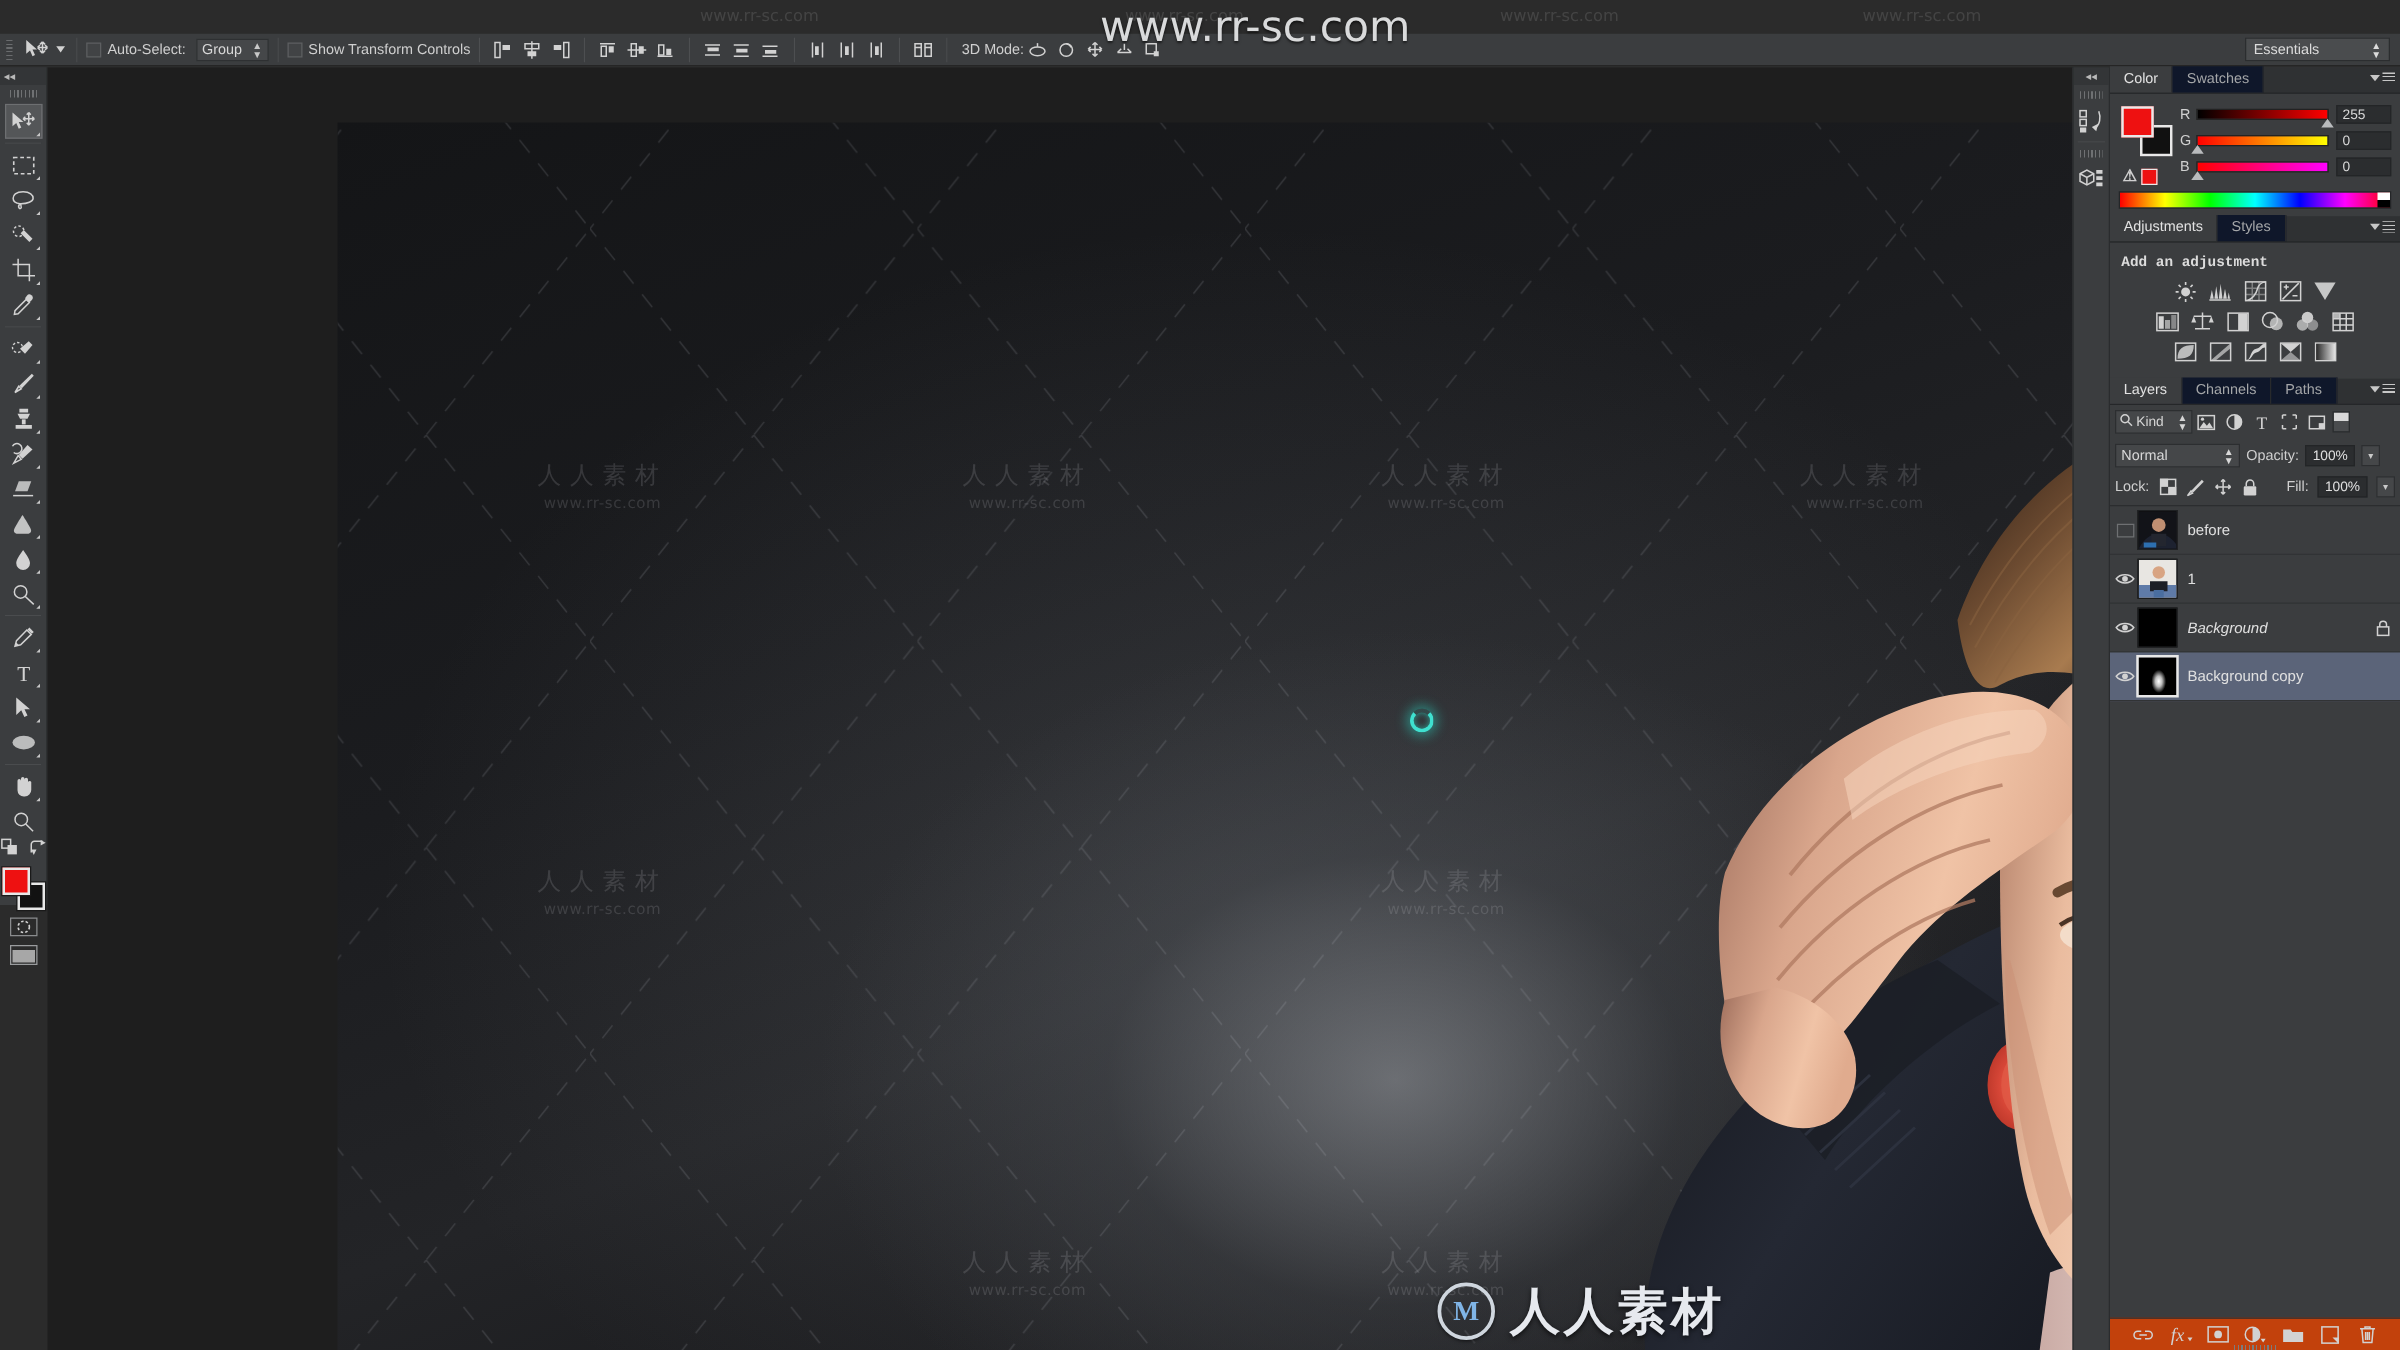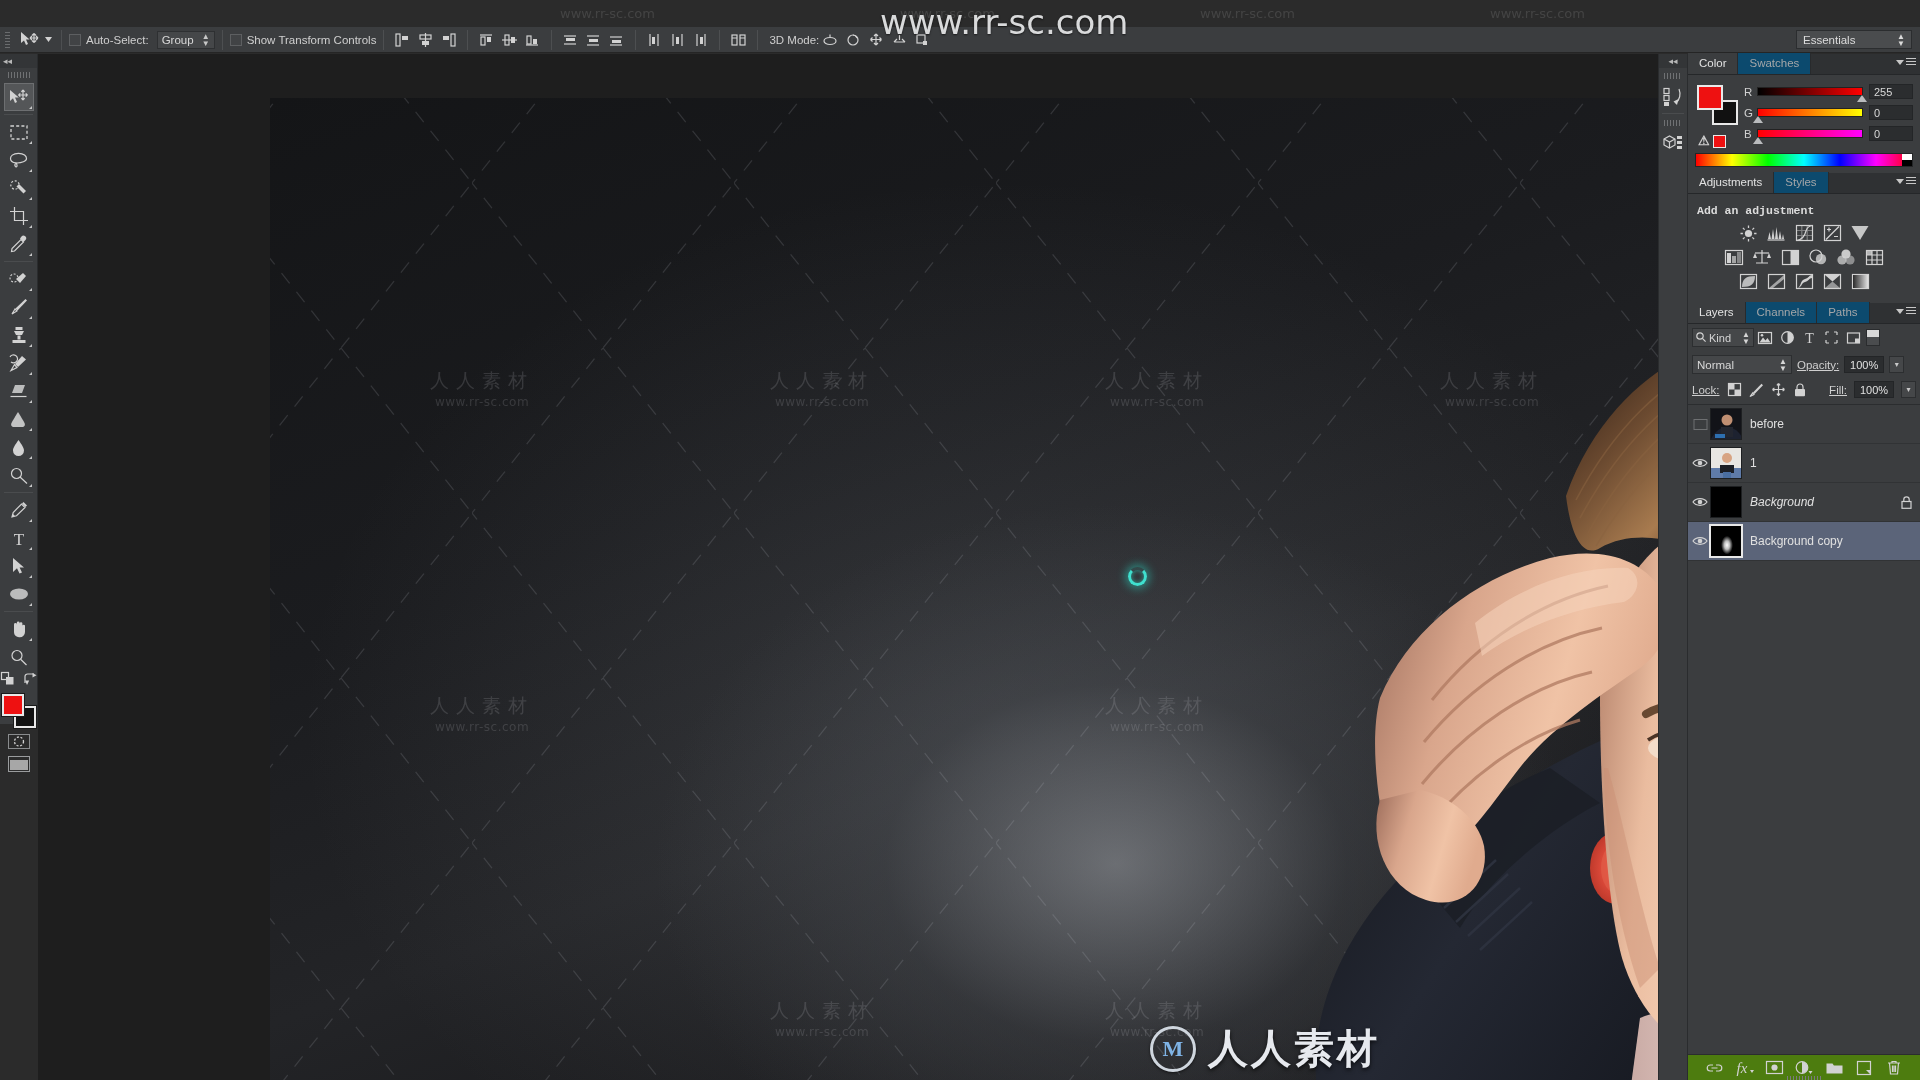--- a/index.html
+++ b/index.html
@@ -192,21 +192,21 @@
   .panels {
     position: absolute; right: 0; top: 54px; width: 232px; height: 1026px;
     background: #3b3d3f;
   }
   .panel-tabs {
     display: flex; align-items: flex-end; height: 21px;
     background: #2f3133; border-bottom: 1px solid #252729; position: relative;
   }
   .ptab {
     height: 21px; line-height: 21px; padding: 0 11px;
-    font-size: 11.5px; color: #a4a6a8; background: #0c4a6e;
+    font-size: 11.5px; color: #a4a6a8; background: #0f172a;
     border-right: 1px solid #282a2c;
   }
   .ptab.active { background: #3b3d3f; color: #e2e2e2; }
   .pmenu {
     position: absolute; right: 4px; top: 4px; display:flex; align-items:center; gap:2px;
   }
   .pmenu .tri { width:0;height:0;border-left:4px solid transparent;border-right:4px solid transparent;border-top:5px solid #c7c7c7; }
   .pmenu .bars { width: 10px; height: 9px;
     background-image: repeating-linear-gradient(to bottom,#c7c7c7 0,#c7c7c7 1px,transparent 1px,transparent 3px);}
 
@@ -253,21 +253,21 @@
   .lp-fbtn { width: 22px; height: 19px; display:flex; align-items:center; justify-content:center; }
   .lp-toggle { width: 14px; height: 17px; margin-left: 2px;
      background: linear-gradient(to bottom, #d8d8d8 0 45%, #4a4c4e 45% 100%); border: 1px solid #2a2c2e;}
 
   .lp-blend { display: flex; align-items: center; gap: 5px; padding: 3px 4px; }
   .lp-mode {
     height: 19px; width: 100px; background: #454749; border: 1px solid #2c2e30;
     color: #d8d8d8; font-size: 11.5px; display: flex; align-items: center; padding: 0 4px;
   }
   .lp-mode .spin { margin-left: auto; font-size: 8px; line-height: 7px; }
-  .lp-lbl { color: #cfcfcf; font-size: 11.5px; text-decoration: underline; }
+  .lp-lbl { color: #cfcfcf; font-size: 11.5px; }
   .lp-num {
     height: 17px; width: 40px; background: #2b2d2f; border: 1px solid #232527;
     color: #e0e0e0; font-size: 11px; display: flex; align-items: center; justify-content: center;
   }
   .lp-numcar {
     height: 17px; width: 15px; background: #454749; border: 1px solid #2c2e30;
     display:flex; align-items:center; justify-content:center; color:#c9c9c9; font-size: 8px;
   }
   .lp-lock { display: flex; align-items: center; gap: 7px; padding: 4px 4px 6px 4px; }
   .lp-lockicon { width: 15px; height: 15px; display:flex; align-items:center; justify-content:center;}
@@ -283,21 +283,21 @@
     width: 32px; height: 32px; border: 1px solid #1e2022; margin-right: 8px;
     position: relative; overflow: hidden; background: #0a0a0a; flex: 0 0 32px;
   }
   .lr-thumb.framed { outline: 2px solid #e8e8e8; outline-offset: -1px; }
   .lr-name { color: #e0e0e0; font-size: 12px; flex: 1; }
   .lr-name.italic { font-style: italic; }
   .lr-lock { width: 20px; display:flex; align-items:center; justify-content:center; margin-right: 4px;}
 
   .lp-footer {
     position: absolute; bottom: 0; left: 0; width: 232px; height: 26px;
-    background: #4d7c0f; border-top: 1px solid #2b2d2f;
+    background: #c2410c; border-top: 1px solid #2b2d2f;
     display: flex; align-items: center; justify-content: center; gap: 13px;
   }
   .lpf-btn { width: 17px; height: 17px; display:flex; align-items:center; justify-content:center; }
   .lpf-grip {
     position: absolute; left: 50%; transform: translateX(-50%); bottom: -1px; width: 34px; height: 5px;
     background-image: repeating-linear-gradient(to right,#7a7c7e 0,#7a7c7e 1px,transparent 1px,transparent 3px);
   }
   svg { overflow: visible; }
   .ic { stroke: #d2d2d2; fill: none; stroke-width: 1.2; }
   .icf { fill: #d2d2d2; stroke: none; }

